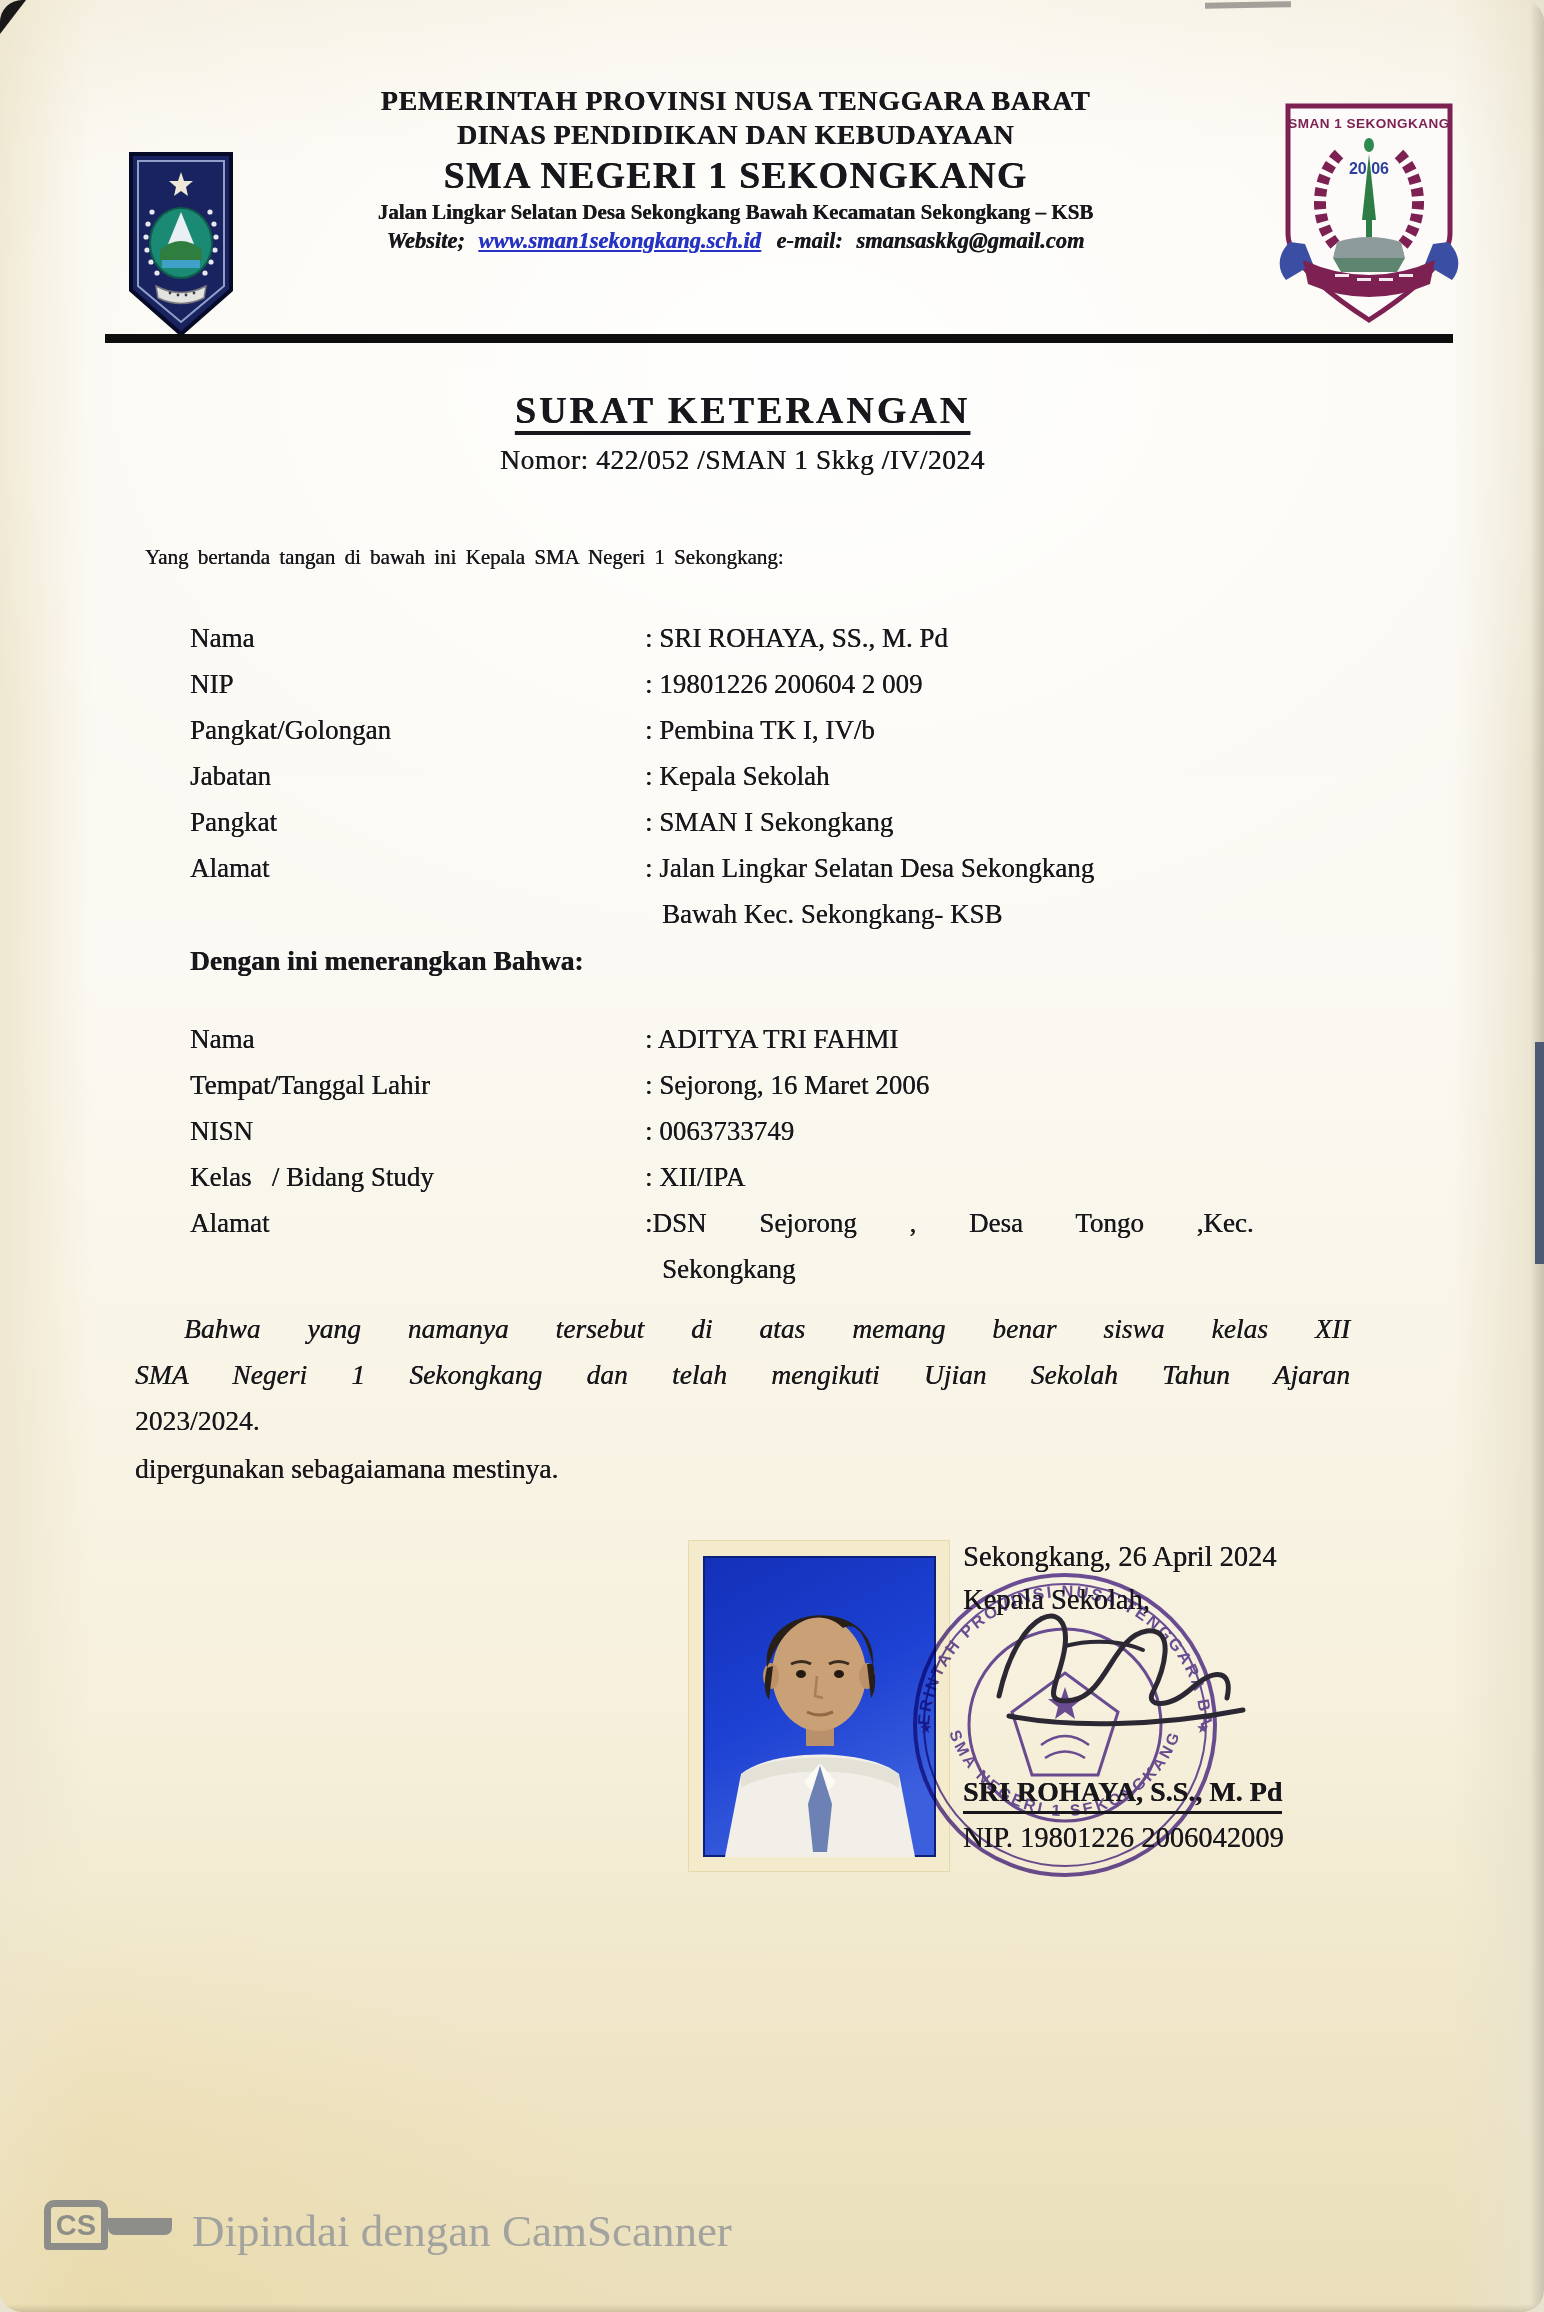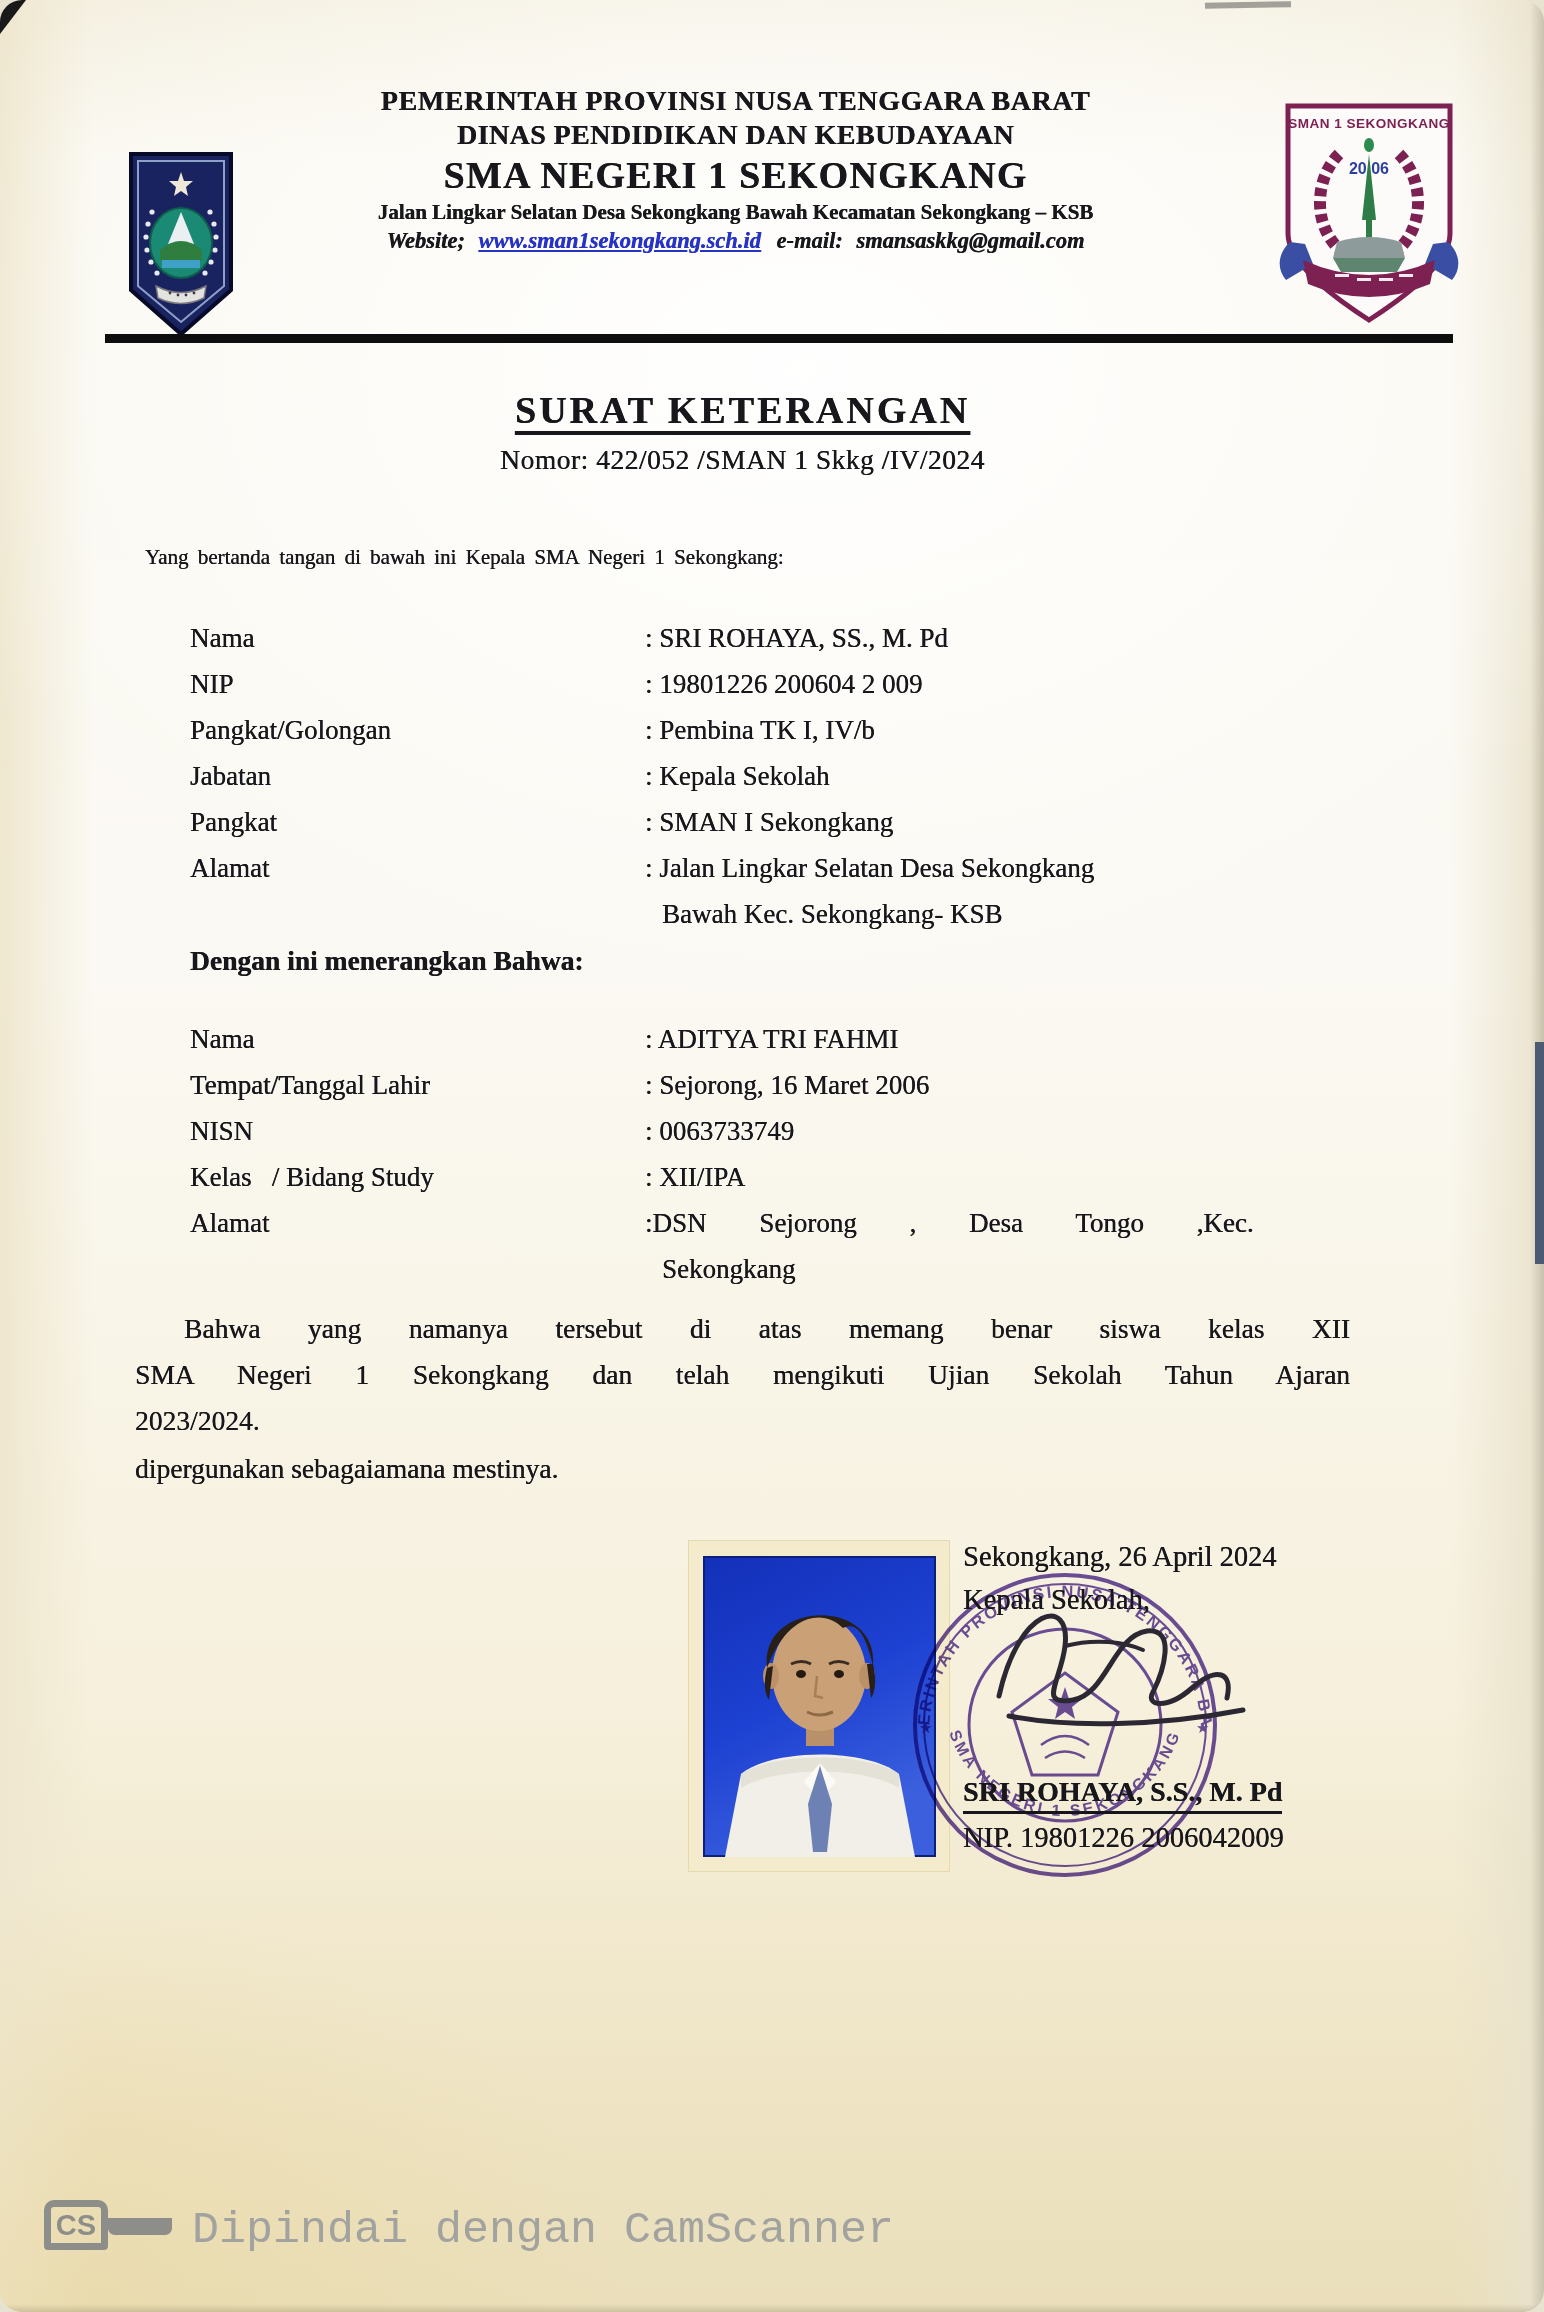--- a/index.html
+++ b/index.html
@@ -51,21 +51,21 @@
   .flabel { width:455px; flex:none; white-space:pre; }
   .fvalue { flex:1; white-space:pre; }
   .fcont { padding-left:17px; }
   .just { word-spacing:46px; }
 
   
   .para { left:135px; width:1215px; font-size:27.5px; }
   .p1 { top:1306px; }
   .p2 { top:1446px; }
   .pline { height:46px; line-height:46px; }
-  .pline.jfy { text-align:justify; text-align-last:justify; text-justify:inter-word; }
+  .pline.jfy { text-align:justify; text-align-last:justify; text-justify:inter-word;font-style:italic; }
   .pline.ind { padding-left:49px; }
 
   
   .close-date { left:963px; top:1541px; font-size:28.5px; z-index:4; }
   .close-role { left:963px; top:1584px; font-size:28.5px; z-index:4; }
   .close-name { left:963px; top:1776px; font-size:28px; font-weight:bold; z-index:5;
                 border-bottom:3.5px solid #15151a; padding-bottom:3px; }
   .close-nip  { left:963px; top:1822px; font-size:28.5px; z-index:5; }
   .stamp { left:895px; top:1555px; z-index:3; mix-blend-mode:multiply; opacity:.9; }
   .inksig { left:975px; top:1578px; z-index:6; }
@@ -74,21 +74,21 @@
   .photo-frame { left:688px; top:1540px; width:262px; height:332px; background:#f3ebcb; box-shadow:0 0 0 1px #e6d9ae inset; z-index:2; }
   .photo-frame svg { position:absolute; left:15px; top:16px; }
 
   
   .cam { left:44px; top:2200px; display:flex; align-items:flex-start; gap:20px; z-index:5; }
   .cs-icon { display:flex; flex-direction:row; align-items:center; }
   .cs-box { width:50px; height:36px; border:7px solid #8d8d8a; border-radius:10px 10px 4px 4px;
             display:flex; align-items:center; justify-content:center;
             font-family:"Liberation Sans", sans-serif; font-weight:bold; font-size:29px; color:#8d8d8a; }
   .cs-base { width:64px; height:17px; background:#8d8d8a; border-radius:0 0 7px 7px; margin-top:3px; }
-  .cam-text { font-family:Liberation Mono, monospace; font-size:45px; line-height:62px; color:#a2a29f; }
+  .cam-text { font-family:Liberation Serif, serif; font-size:45px; line-height:62px; color:#a2a29f; }
 </style>
 </head>
 <body>
 
 <div class="paper">
 
   <div class="abs corner-tl"></div>
   <div class="abs top-dash"></div>
   <div class="abs edge-right"></div>
   <div class="abs edge-right-dark"></div>

